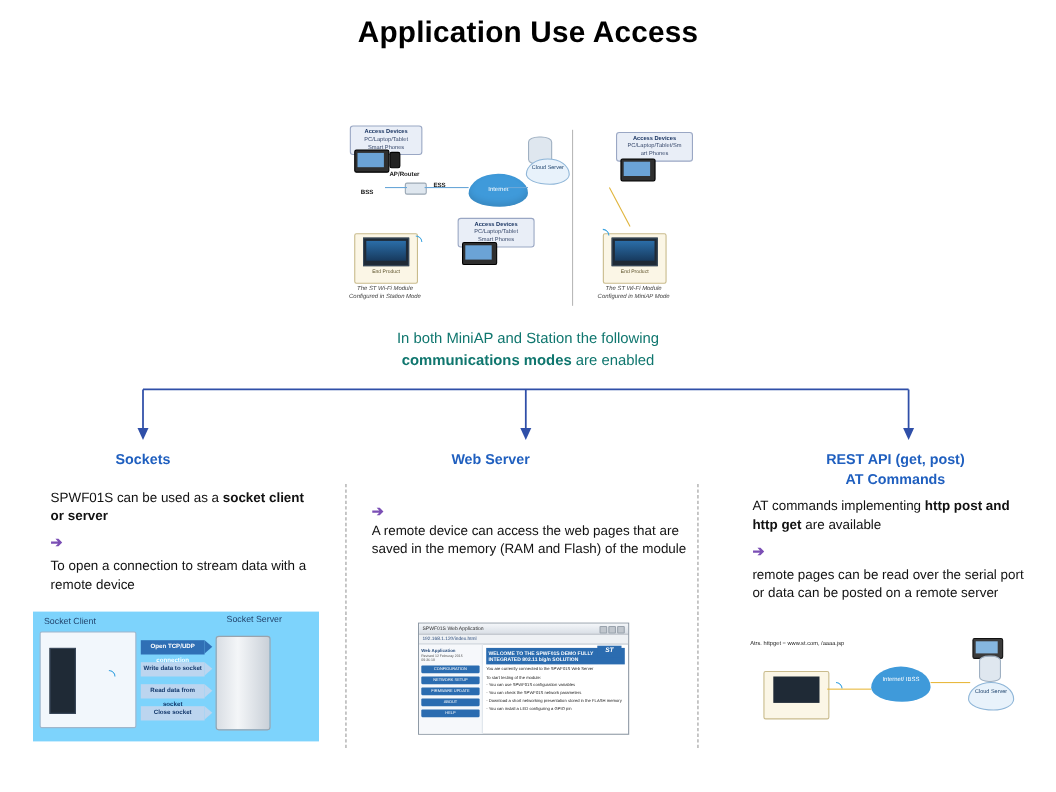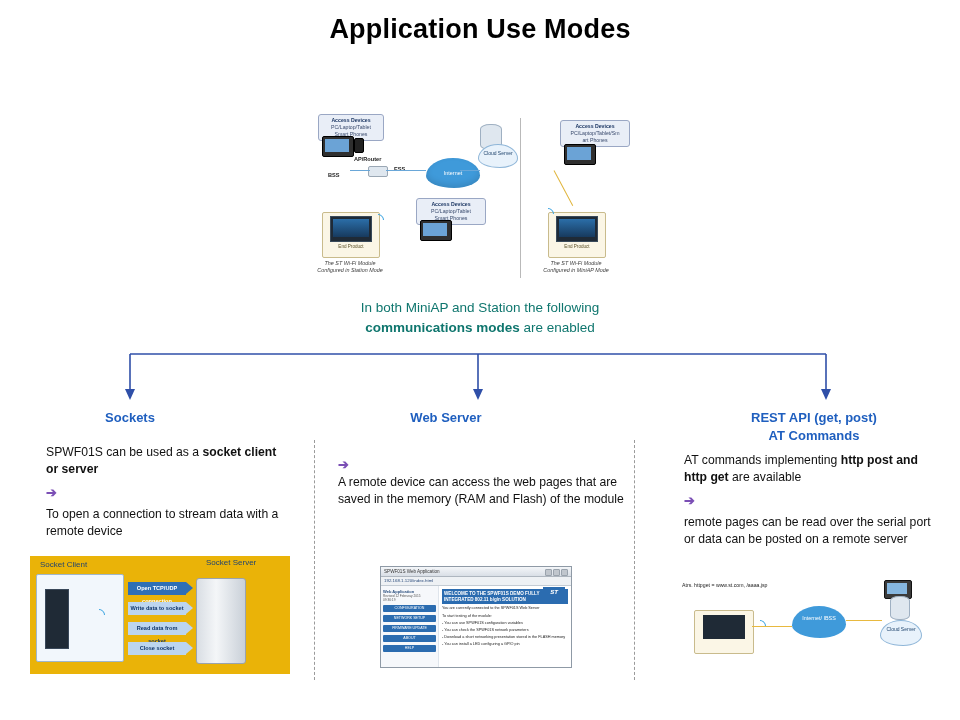--- a/index.html
+++ b/index.html
@@ -229,21 +229,21 @@
     width: 0;
   }
 
   
   .img-sockets {
     position: absolute;
     left: 30px;
     top: 556px;
     width: 260px;
     height: 118px;
-    background: #eab308;
+    background: #7dd3fc;
   }
   .sc-box {
     position: absolute;
     left: 6px; top: 18px;
     width: 86px; height: 86px;
     border: 1px solid #9fb6cc;
     background: #f2f7fc;
     border-radius: 2px;
   }
   .sc-title {
@@ -426,21 +426,21 @@
     position:absolute;
     height:0;
     border-top:1.2px solid #e8b93f;
   }
 </style>
 </head>
 <body>
 
 <div class="slide">
 
-  <div class="title">Application Use Modes</div>
+  <div class="title">Application Use Access</div>
 
   <div class="topdiagram">
 
     <div class="devbox" style="left:8px; top:6px; width:58px;">
       <div class="hdr">Access Devices</div>
       <div class="sub">PC/Laptop/Tablet</div>
       <div class="sub">Smart Phones</div>
     </div>
     <div class="tablet" style="left:12px; top:28px;"></div>
     <div class="phone" style="left:44px; top:30px;"></div>

